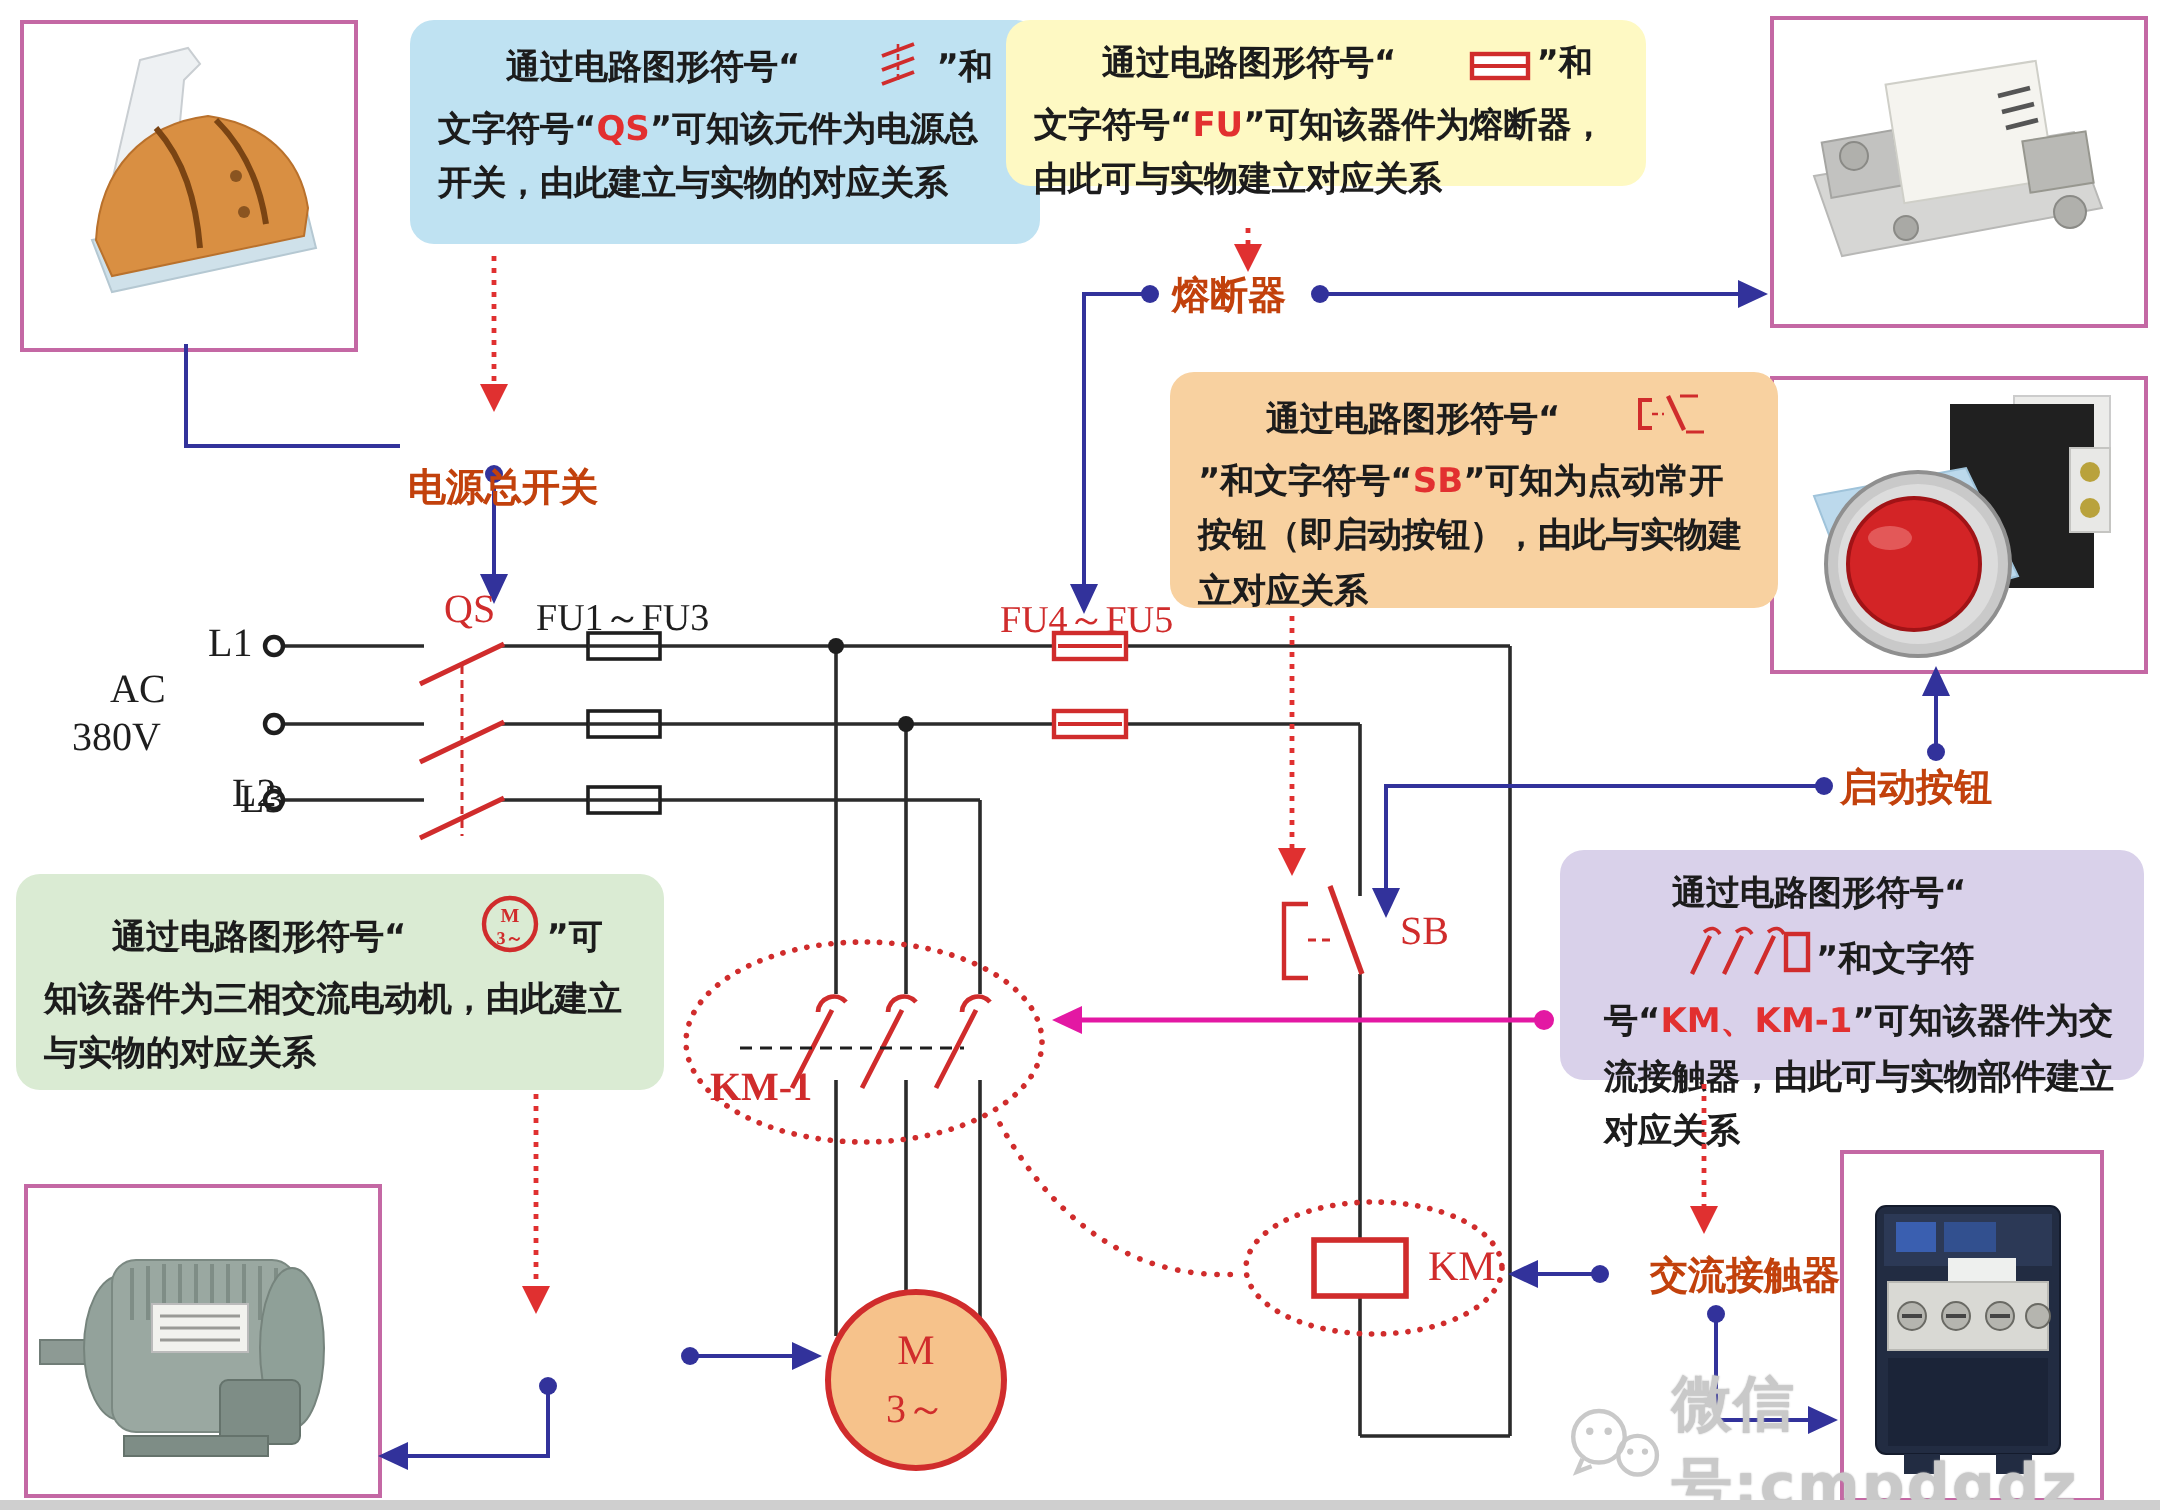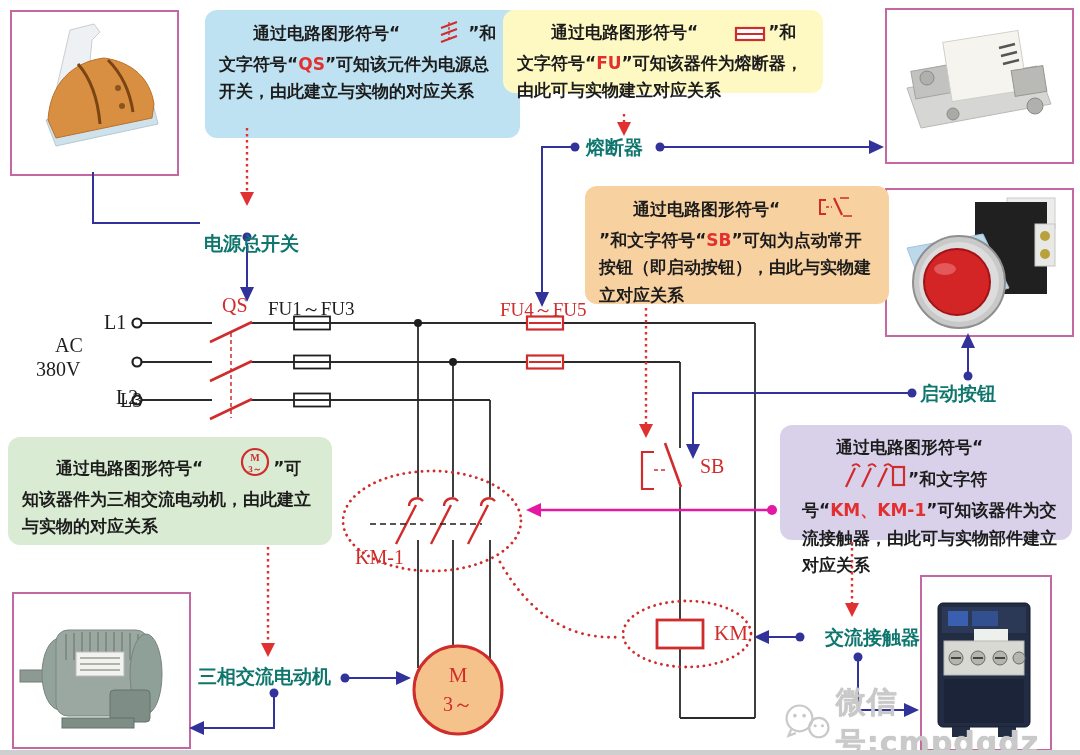--- a/index.html
+++ b/index.html
@@ -8,21 +8,21 @@
   .photo{position:absolute;background:#fff;border:2px solid #c468a4;z-index:1;}
   .photo svg{display:block;}
   .callout{position:absolute;z-index:2;border-radius:12px;padding:9px 14px;box-sizing:border-box;
            font-size:17px;font-weight:600;color:#1c1c1c;line-height:1.6;}
   .callout p{margin:0;text-indent:2em;}
   .callout .code{color:#e23030;font-weight:700;}
   .sym{display:inline-block;vertical-align:-4px;margin:0 2px;}
   #circuit-svg{position:absolute;left:0;top:0;z-index:3;pointer-events:none;}
   .lbl{position:absolute;z-index:4;white-space:nowrap;}
   .serif{font-family:"Liberation Serif","DejaVu Serif",serif;}
-  .blue-lbl{color:#0f766e;font-weight:700;font-size:19px;}
+  .blue-lbl{color:#c2410c;font-weight:700;font-size:19px;}
   .red-lbl{color:#d02c2c;}
   .blk-lbl{color:#1e1e1e;}
   .watermark{position:absolute;z-index:5;display:flex;align-items:center;gap:6px;
              color:#c9c9c9;font-size:30px;font-weight:700;letter-spacing:1px;
              text-shadow:0 0 1px #b5b5b5;}
   .bottom-strip{position:absolute;left:0;top:750px;width:1080px;height:5px;background:#cfcfcf;z-index:6;}
 </style>
 </head>
 <body>
 
@@ -98,21 +98,21 @@
         <path d="M51,81 h10" stroke="#444" stroke-width="2"></path>
       <circle cx="78" cy="81" r="7" fill="#b5b5af" stroke="#6a6a64"></circle>
         <path d="M73,81 h10" stroke="#444" stroke-width="2"></path>
       <circle cx="97" cy="81" r="6" fill="#b5b5af" stroke="#6a6a64"></circle>
       <rect x="22" y="102" width="80" height="44" fill="#1b2438"></rect>
       <rect x="30" y="150" width="18" height="10" fill="#222c42"></rect>
         <rect x="76" y="150" width="18" height="10" fill="#222c42"></rect>
     </svg>
   </div>
 
-  <div class="callout" style="left:205px;top:10px;width:315px;height:128px;background:#bfe2f2;">
+  <div class="callout" style="left:205px;top:10px;width:315px;height:112px;background:#bfe2f2;">
     <p><span>通过电路图形符号“</span><span class="sym"><svg width="30" height="24" viewBox="0 0 30 24">
             <g stroke="#d02c2c" fill="none">
               <path d="M5,9 L21,3 M5,16 L21,10 M5,23 L21,17" stroke-width="2"></path>
               <path d="M13,3 V23" stroke-width="1.3" stroke-dasharray="3 2"></path>
             </g>
           </svg></span><span>”和文字符号“</span><span class="code">QS</span><span>”可知该元件为电源总开关，由此建立与实物的对应关系</span></p>
   </div>
 
   <div class="callout" style="left:503px;top:10px;width:320px;height:83px;background:#fef9c3;">
     <p><span>通过电路图形符号“</span><span class="sym"><svg width="32" height="16" viewBox="0 0 32 16">
@@ -268,29 +268,28 @@
 
   <span class="lbl serif blk-lbl" style="left:55px;top:334px;font-size:20px;">AC</span>
   <span class="lbl serif blk-lbl" style="left:36px;top:358px;font-size:20px;">380V</span>
   <span class="lbl serif blk-lbl" style="left:104px;top:311px;font-size:20px;">L1</span>
   <span class="lbl serif blk-lbl" style="left:116px;top:350px;font-size:20px;margin-top:36px;">L2</span>
   <span class="lbl serif blk-lbl" style="left:120px;top:389px;font-size:20px;">L3</span>
   <span class="lbl serif red-lbl" style="left:222px;top:294px;font-size:20px;">QS</span>
   <span class="lbl serif blk-lbl" style="left:268px;top:296px;font-size:19px;">FU1～FU3</span>
   <span class="lbl serif red-lbl" style="left:500px;top:297px;font-size:19px;">FU4～FU5</span>
   <span class="lbl serif red-lbl" style="left:700px;top:455px;font-size:20px;">SB</span>
-  <span class="lbl serif red-lbl" style="left:355px;top:546px;font-size:20px;">KM-1</span>
+  <span class="lbl serif red-lbl" style="left:355px;top:533px;font-size:20px;font-weight:bold;">KM-1</span>
   <span class="lbl serif red-lbl" style="left:714px;top:621px;font-size:21px;">KM</span>
   <span class="lbl serif red-lbl" style="left:440px;top:663px;width:36px;text-align:center;font-size:21px;">M</span>
   <span class="lbl serif red-lbl" style="left:436px;top:691px;width:44px;text-align:center;font-size:20px;">3～</span>
 
   <span class="lbl blue-lbl" style="left:204px;top:211px;margin-top:20px;">电源总开关</span>
   <span class="lbl blue-lbl" style="left:586px;top:135px;">熔断器</span>
   <span class="lbl blue-lbl" style="left:920px;top:381px;">启动按钮</span>
-  <span class="lbl blue-lbl" style="left:198px;top:664px;">三相交流电动机</span>
   <span class="lbl blue-lbl" style="left:825px;top:625px;text-align:right;">交流接触器</span>
 
   <div class="watermark" style="left:782px;top:682px;">
     <svg width="52" height="46" viewBox="0 0 52 46">
       <g stroke="#c9c9c9" stroke-width="2.4" fill="none">
         <circle cx="19" cy="18" r="14"></circle>
         <circle cx="40" cy="28" r="10.5"></circle>
         <path d="M10,30 l-3,7 8,-3"></path>
       </g>
       <g fill="#c9c9c9">

